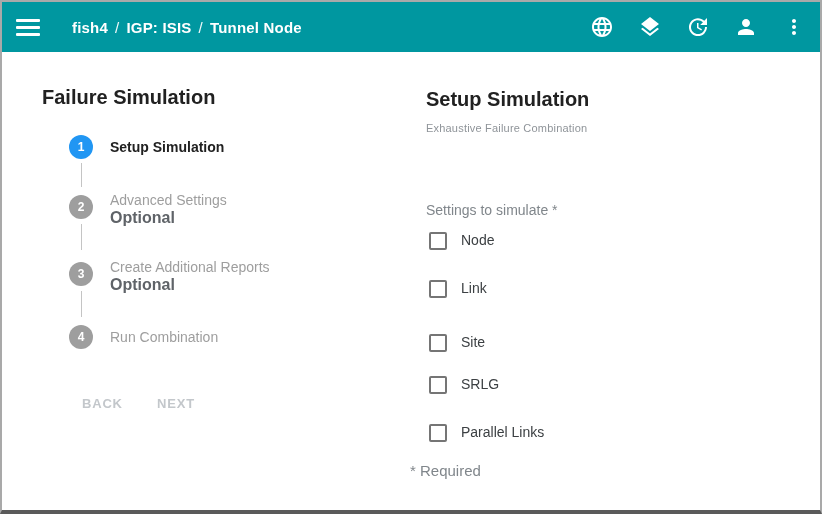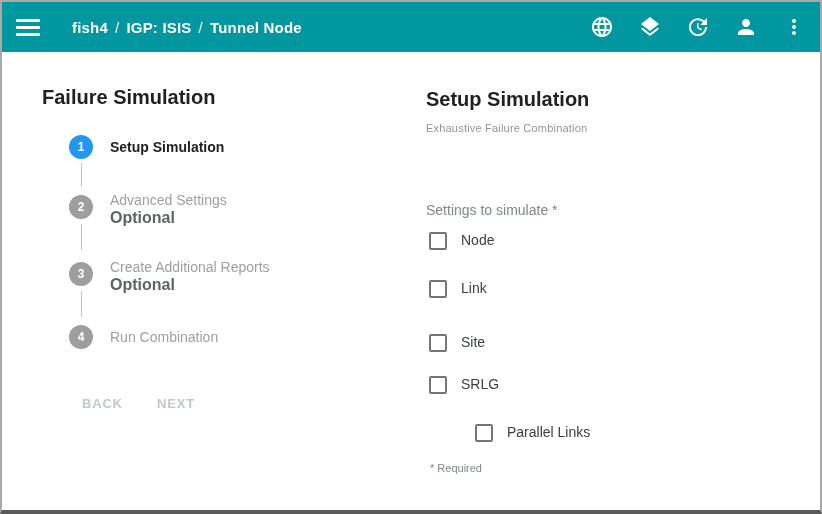--- a/index.html
+++ b/index.html
@@ -47,21 +47,21 @@
     position:absolute; left:424px; top:144px; width:202px; height:25px;
     border-bottom:2px solid #8a8a8a; cursor:pointer; display:flex; align-items:center;
   }
   .select .value{ font-size:15px; color:#212121; }
   .select .arrow{ position:absolute; right:8px; top:9px; width:0; height:0;
     border-left:5px solid transparent; border-right:5px solid transparent; border-top:6px solid #616161; }
   .group-label{ position:absolute; left:424px; top:200px; font-size:14px; color:#80868b; }
   .cb-row{ position:absolute; left:427px; display:flex; cursor:pointer; }
   .cb-box{ width:18px; height:18px; border:2px solid #757575; border-radius:2px; background:#fff; }
   .cb-label{ margin-left:14px; font-size:14px; color:#3c4043; }
-  .required-note{ position:absolute; left:428px; top:460px; font-size:11px; color:#80868b; }
+  .required-note{ position:absolute; left:408px; top:460px; font-size:15px; color:#80868b; }
 </style>
 </head>
 <body>
 
 <div class="app">
 
   <div class="appbar">
     <div class="hamburger">
         <span></span>
         <span></span>
@@ -147,20 +147,20 @@
     <span class="cb-label">Link</span>
   </div>
   <div class="cb-row" style="top:332px;">
     <span class="cb-box"></span>
     <span class="cb-label">Site</span>
   </div>
   <div class="cb-row" style="top:374px;">
     <span class="cb-box"></span>
     <span class="cb-label">SRLG</span>
   </div>
-  <div class="cb-row" style="top:422px;margin-left:46px;">
+  <div class="cb-row" style="top:422px;">
     <span class="cb-box"></span>
     <span class="cb-label">Parallel Links</span>
   </div>
 
   <div class="required-note">* Required</div>
 
 </div>
 
 </body></html>

